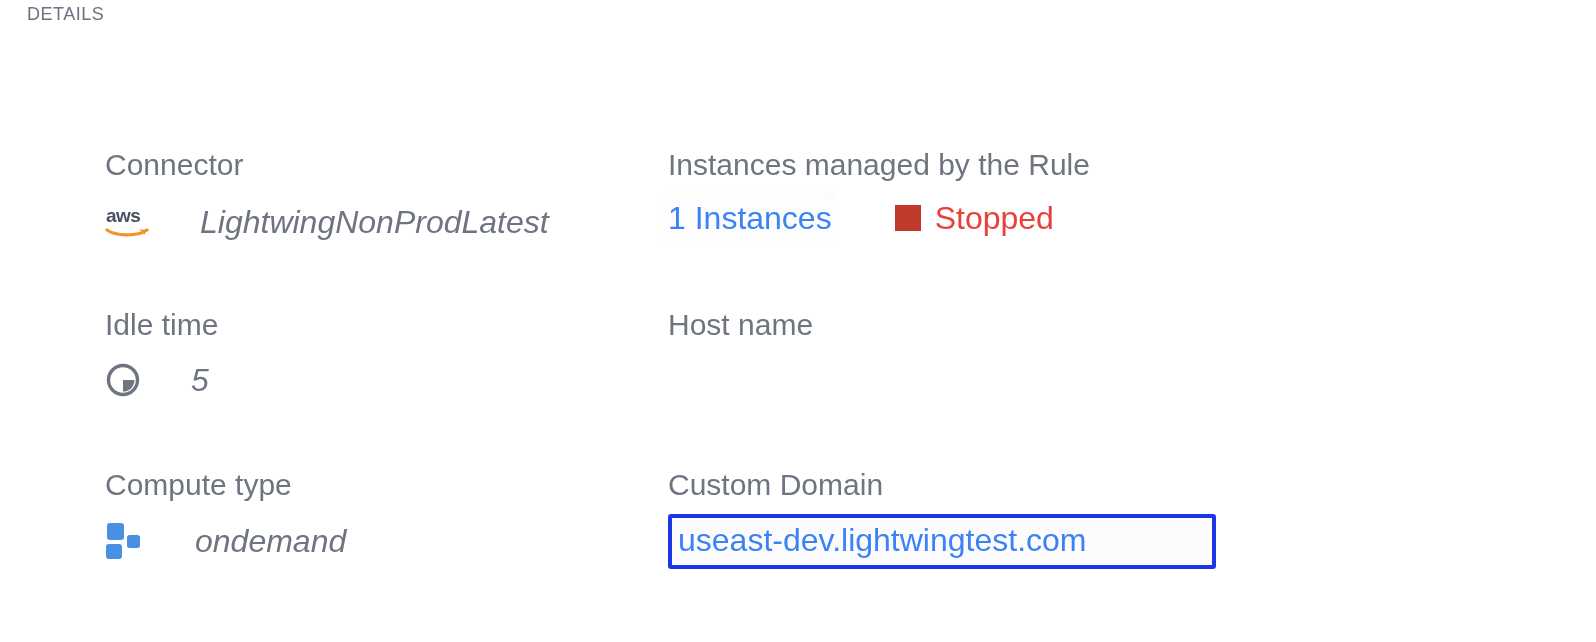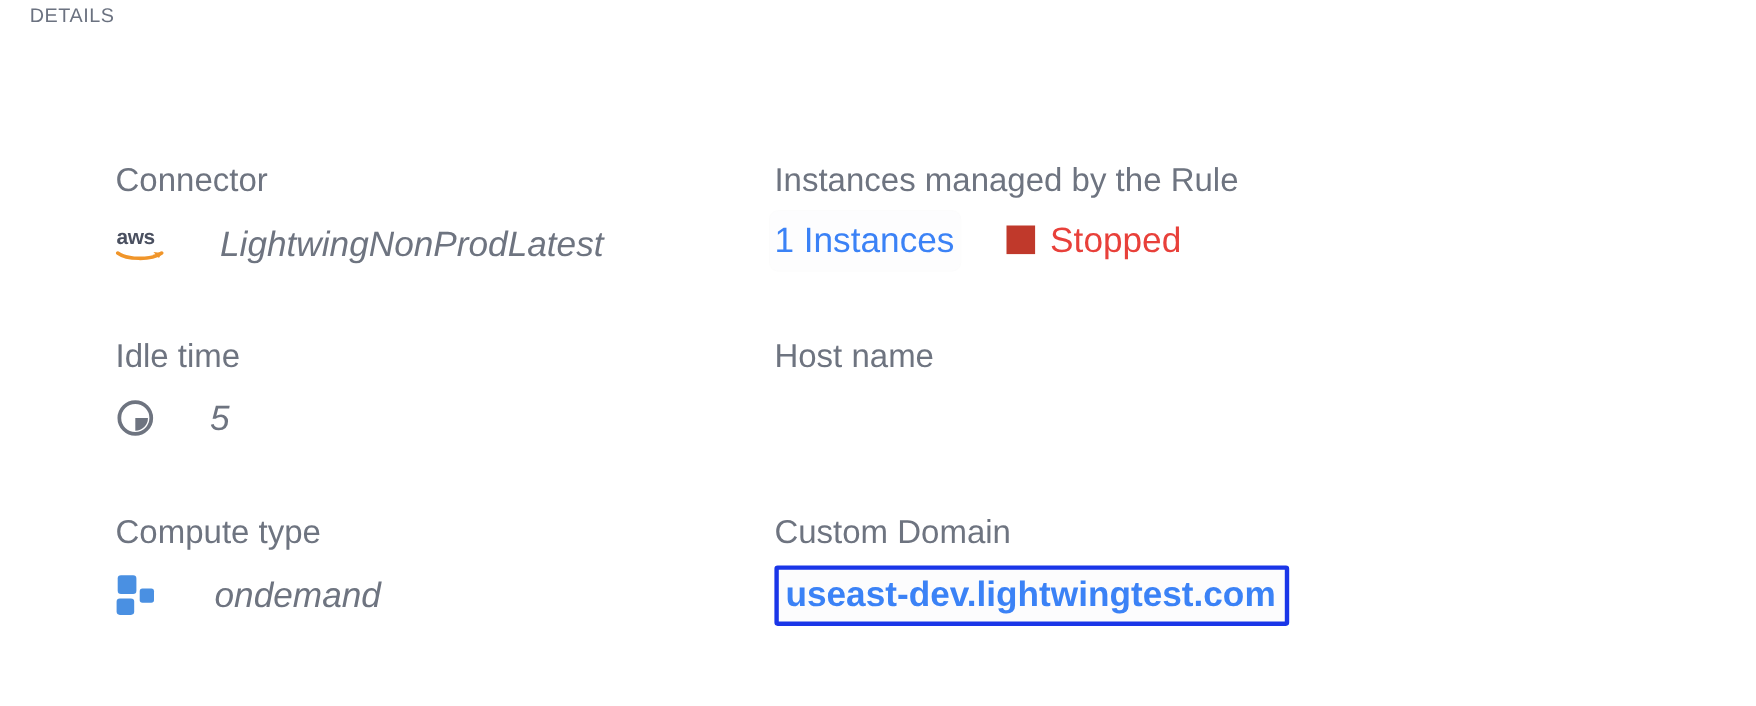--- a/index.html
+++ b/index.html
@@ -34,21 +34,21 @@
     top: 150px;
     width: 1596px;
   }
 
   .row {
     position: relative;
     height: 160px;
   }
 
   .col-left  { position: absolute; left: 105px;  top: 0; }
-  .col-right { position: absolute; left: 704px;  top: 0; }
+  .col-right { position: absolute; left: 668px;  top: 0; }
 
   .field-label {
     font-size: 30px;
     color: #6e7480;
     font-weight: 400;
     line-height: 1;
     white-space: nowrap;
   }
 
   .field-value {
@@ -95,21 +95,21 @@
     flex: 0 0 auto;
   }
   .compute-icon svg { display: block; }
 
   
   .instances-pill {
     display: inline-block;
     background: #fdfdfe;
     border-radius: 7px;
     padding: 10px 5px 12px 4px;
-    margin: -10px 0 -12px -4px;
+    margin: -10px 16px -12px -4px;
     box-shadow: 0 0 0 1px rgba(0,0,0,0.012);
   }
   .link-blue {
     color: #3b82f6;
     text-decoration: none;
     cursor: pointer;
   }
 
   .status-wrap {
     display: flex;
@@ -137,21 +137,21 @@
     padding: 6px 6px 9px 6px;
     margin-top: 14px;
     box-sizing: border-box;
   }
   .boxed-link .link-blue {
     font-size: 32px;
     line-height: 1;
     display: inline-block;
   }
   #host-name-box   { width: 866px; }
-  #custom-domain-box { width: 468px; font-weight: bold; }
+  #custom-domain-box { width: 548px; }
 </style>
 </head>
 <body>
 
 <div class="section-title">DETAILS</div>
 
 <div class="grid">
 
   <div class="row">
 

